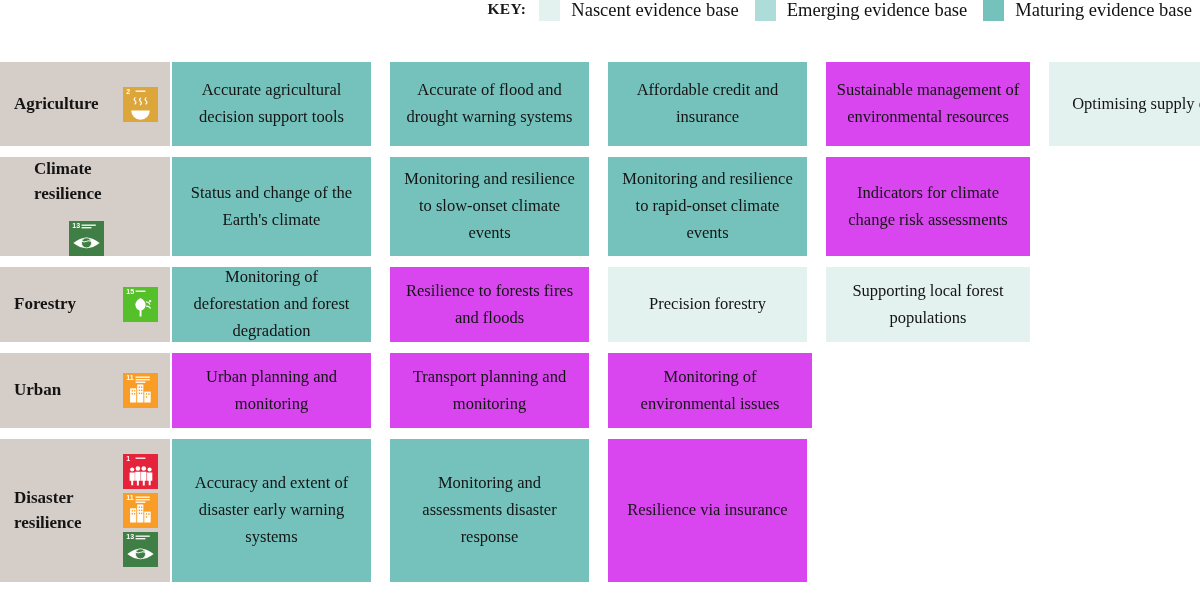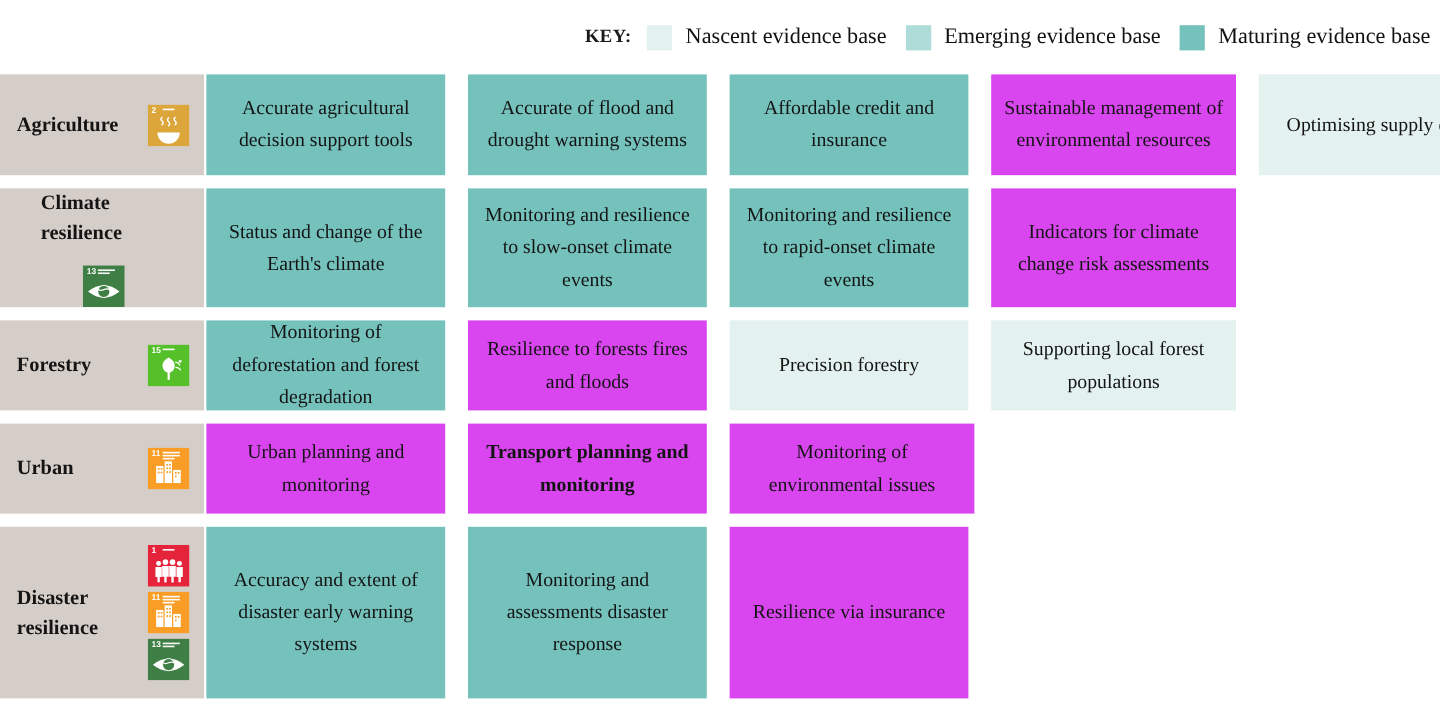--- a/index.html
+++ b/index.html
@@ -17,21 +17,21 @@
   }
 
   
   .key-bar {
     position: absolute;
     left: 0;
     top: 0;
     width: 1200px;
     height: 62px;
     display: flex;
-    align-items: center;
+    align-items: flex-start;
     justify-content: flex-end;
     padding-right: 8px;
     box-sizing: border-box;
   }
   .key-label {
     font-family: "Liberation Serif", "DejaVu Serif", serif;
     font-variant: small-caps;
     font-weight: bold;
     font-size: 15.5px;
     letter-spacing: 0.4px;
@@ -283,21 +283,21 @@
            <rect x="23" y="18.6" width="1.3" height="1.3" fill="#f99d26"></rect>
            <rect x="20.8" y="21.3" width="1.3" height="1.3" fill="#f99d26"></rect>
     </svg>
           </div>
         </div>
       </div>
       <div class="cells">
         <div class="cell ev-emerging" style="width: 199px; flex: 0 0 199px;">
           <span>Urban planning and monitoring</span>
         </div>
-        <div class="cell ev-emerging" style="width: 199px; flex: 0 0 199px; font-weight: bold;">
+        <div class="cell ev-emerging" style="width: 199px; flex: 0 0 199px;">
           <span>Transport planning and monitoring</span>
         </div>
         <div class="cell ev-emerging" style="width: 204px; flex: 0 0 204px;">
           <span>Monitoring of environmental issues</span>
         </div>
       </div>
     </div>
     <div class="row" style="height: 143px;">
       <div class="row-label" style="background: rgb(213, 205, 200); gap: 33px;">
         <div class="row-label-text">Disaster resilience</div>

